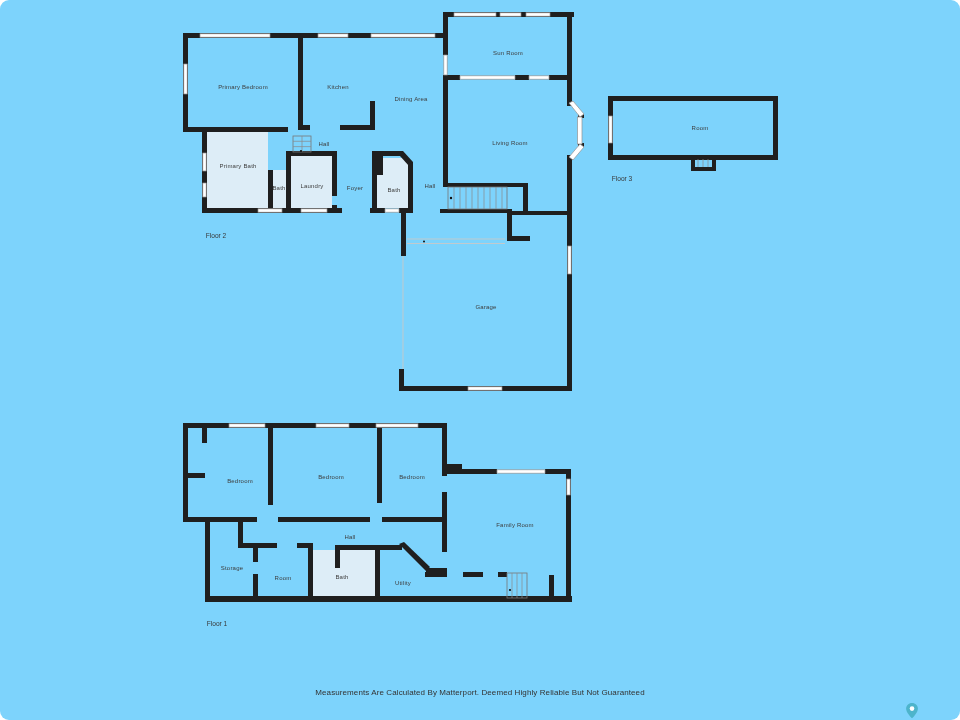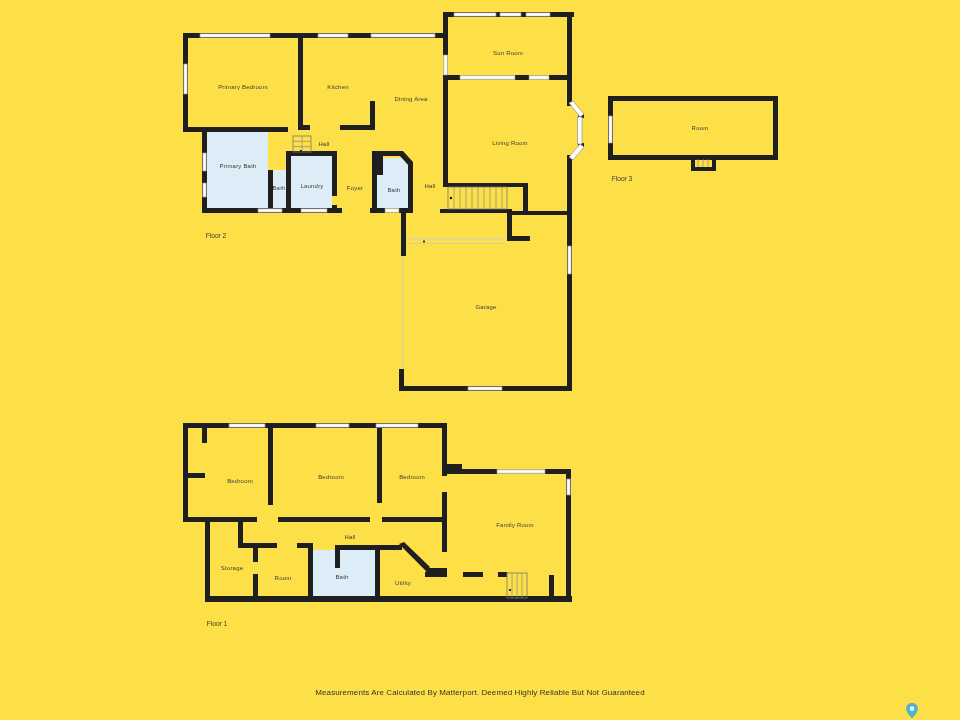--- a/index.html
+++ b/index.html
@@ -1,17 +1,17 @@
 <!DOCTYPE html>
 <html><head>
 <meta charset="utf-8">
 <style>
   html,body{margin:0;padding:0;background:#fff;}
-  #stage{position:relative;width:960px;height:720px;background:#fde047;overflow:hidden;
-         font-family:"Liberation Sans",sans-serif;}
+  #stage{position:relative;width:960px;height:720px;background:#7dd3fc;overflow:hidden;
+         font-family:"Liberation Sans",sans-serif;border-radius:9px;}
   #plan-svg{position:absolute;left:0;top:0;}
   #labels-layer{position:absolute;left:0;top:0;width:100%;height:100%;pointer-events:none;}
   .room-label{position:absolute;transform:translate(-50%,-50%);font-size:6px;line-height:1;
               color:#3d3d3d;letter-spacing:.2px;white-space:nowrap;}
   .floor-caption{position:absolute;transform:translate(-50%,-50%);font-size:6.6px;line-height:1;
               color:#383838;white-space:nowrap;}
   .footer-text{position:absolute;left:0;right:0;top:688px;text-align:center;font-size:8px;
               color:#333;letter-spacing:.1px;}
   .wall{fill:#1f1f1f;}
   .win{fill:#ffffff;stroke:#939393;stroke-width:.7;}

